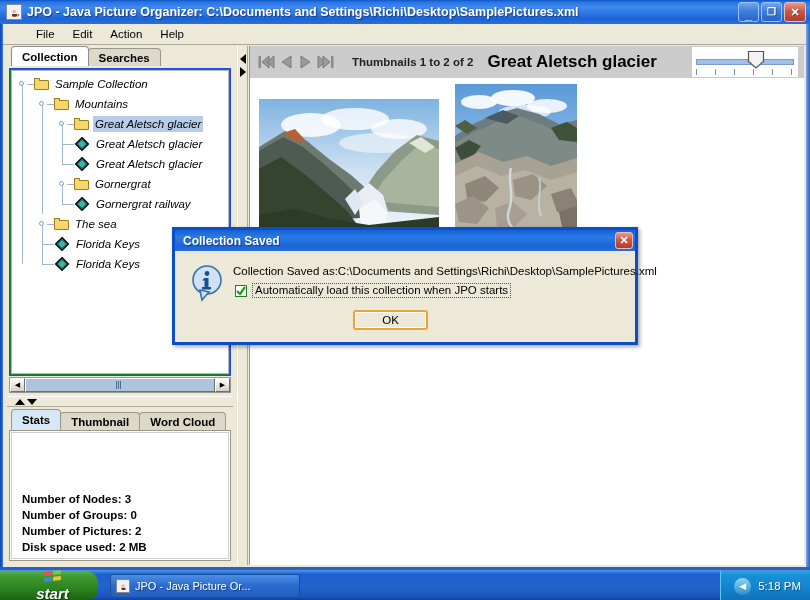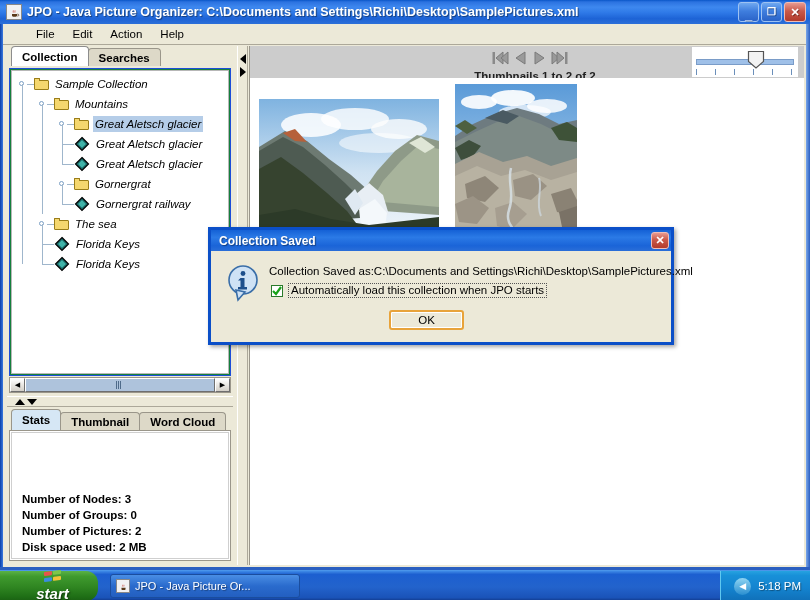--- a/index.html
+++ b/index.html
@@ -121,41 +121,41 @@
   .vdivider{position:absolute;left:234px;top:0;width:11px;height:519px;
     background:#ece9d8;border-left:1px solid #fff;border-right:1px solid #aca899;
     box-sizing:border-box;padding-top:8px;display:flex;flex-direction:column;align-items:center;gap:3px;}
   .tri.lf{border-top:5px solid transparent;border-bottom:5px solid transparent;border-right:6px solid #000;}
   .tri.rt{border-top:5px solid transparent;border-bottom:5px solid transparent;border-left:6px solid #000;}
 
   
   .right-pane{position:absolute;left:246px;top:0;width:554px;height:519px;background:#fff;
     border-left:1px solid #9a968a;box-sizing:border-box;}
   .toolbar{position:absolute;left:0;top:0;width:554px;height:32px;background:#cccccc;
-    display:flex;align-items:center;overflow:hidden;flex-direction:column;}
+    display:flex;align-items:center;overflow:hidden;}
   .navgroup{display:flex;align-items:center;margin-left:6px;gap:0px;}
   .navbtn{width:20px;height:24px;display:flex;align-items:center;justify-content:center;}
   .navbtn svg{display:block;}
   .tbcount{font-size:11.5px;font-weight:bold;color:#222;margin-left:16px;white-space:nowrap;}
   .tbtitle{font-size:17px;font-weight:bold;color:#000;margin-left:14px;white-space:nowrap;}
   .slider-wrap{position:absolute;right:6px;top:1px;width:106px;height:30px;background:#fff;}
   .slider-track{position:absolute;left:4px;top:12px;width:98px;height:6px;
     background:#9fc0e8;border:1px solid #7a9cc8;box-sizing:border-box;}
   .slider-thumb{position:absolute;left:55px;top:3px;width:18px;height:19px;}
   .slider-ticks{position:absolute;left:4px;top:22px;width:98px;height:7px;}
   .slider-ticks i{position:absolute;top:0;width:1px;height:6px;background:#6b8fba;}
 
   .thumbs{position:absolute;left:0;top:32px;width:554px;height:487px;background:#fff;}
   .thumb{position:absolute;overflow:hidden;}
   .thumb svg{display:block;}
 
   
   .dlg{position:absolute;left:172px;top:227px;width:466px;height:118px;
     background:#ece9d8;border:3px solid #0b4fc8;box-sizing:border-box;
-    box-shadow:2px 2px 4px rgba(0,0,0,.35);margin-left:36px;}
+    box-shadow:2px 2px 4px rgba(0,0,0,.35);}
   .dlg-title{position:absolute;left:0;top:0;width:460px;height:21px;
     background:linear-gradient(to bottom,#1461d6,#2b7ae6 35%,#1a64d8 75%,#2a6ed8);
     display:flex;align-items:center;justify-content:space-between;padding:0 2px 0 8px;box-sizing:border-box;}
   .dlg-title span.t{color:#fff;font-size:12px;font-weight:bold;text-shadow:1px 1px 1px rgba(0,0,0,.4);}
   .dlg-close{width:18px;height:17px;border:1px solid #f0bdb5;border-radius:3px;box-sizing:border-box;
     background:linear-gradient(to bottom,#e79a90,#c9594a 45%,#b23b2c);
     display:flex;align-items:center;justify-content:center;color:#fff;font-size:11px;font-weight:bold;line-height:1;}
   .dlg-body{position:absolute;left:0;top:21px;width:460px;height:91px;background:#ece9d8;}
   .info-icon{position:absolute;left:15px;top:14px;width:34px;height:38px;}
   .dlg-msg{position:absolute;left:58px;top:14px;font-size:11.5px;color:#000;white-space:nowrap;}

